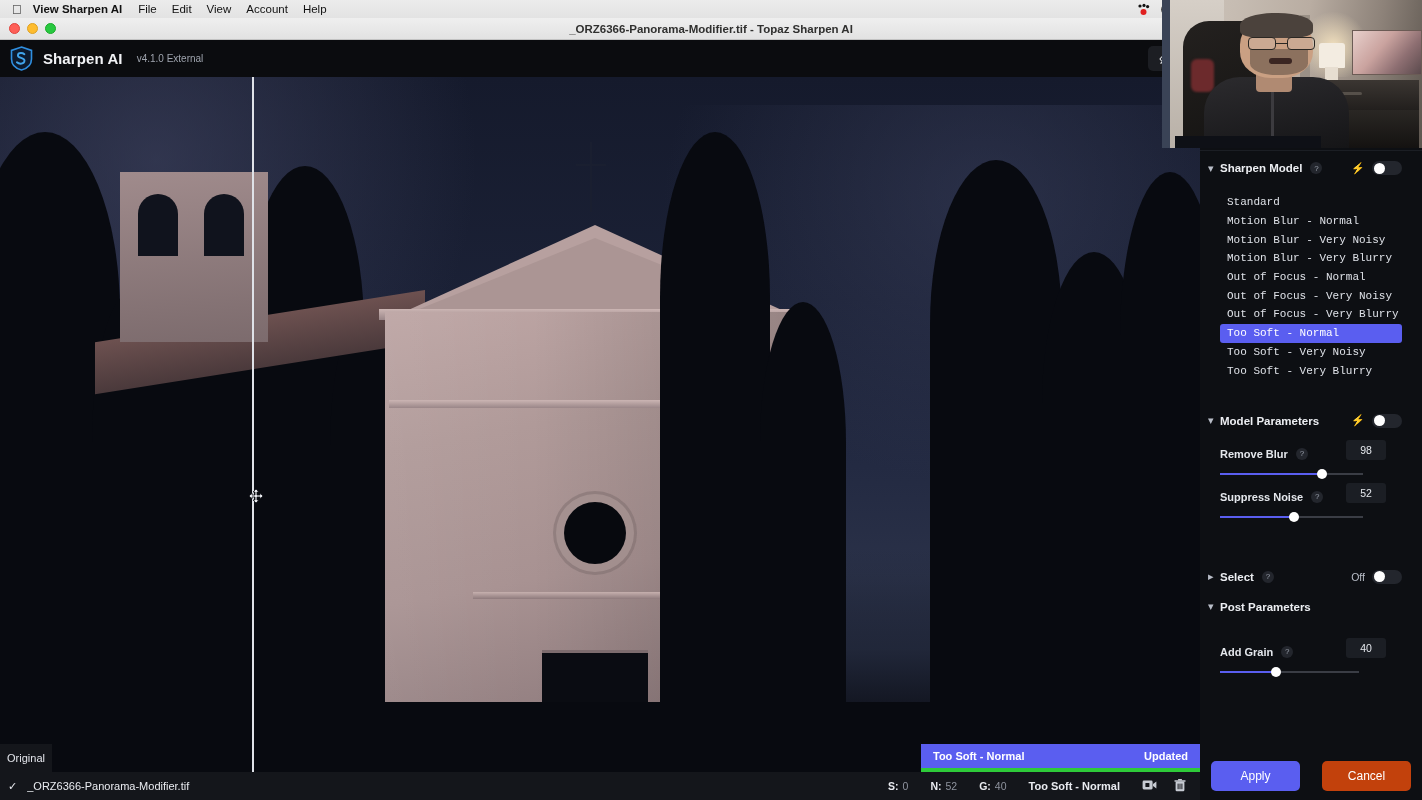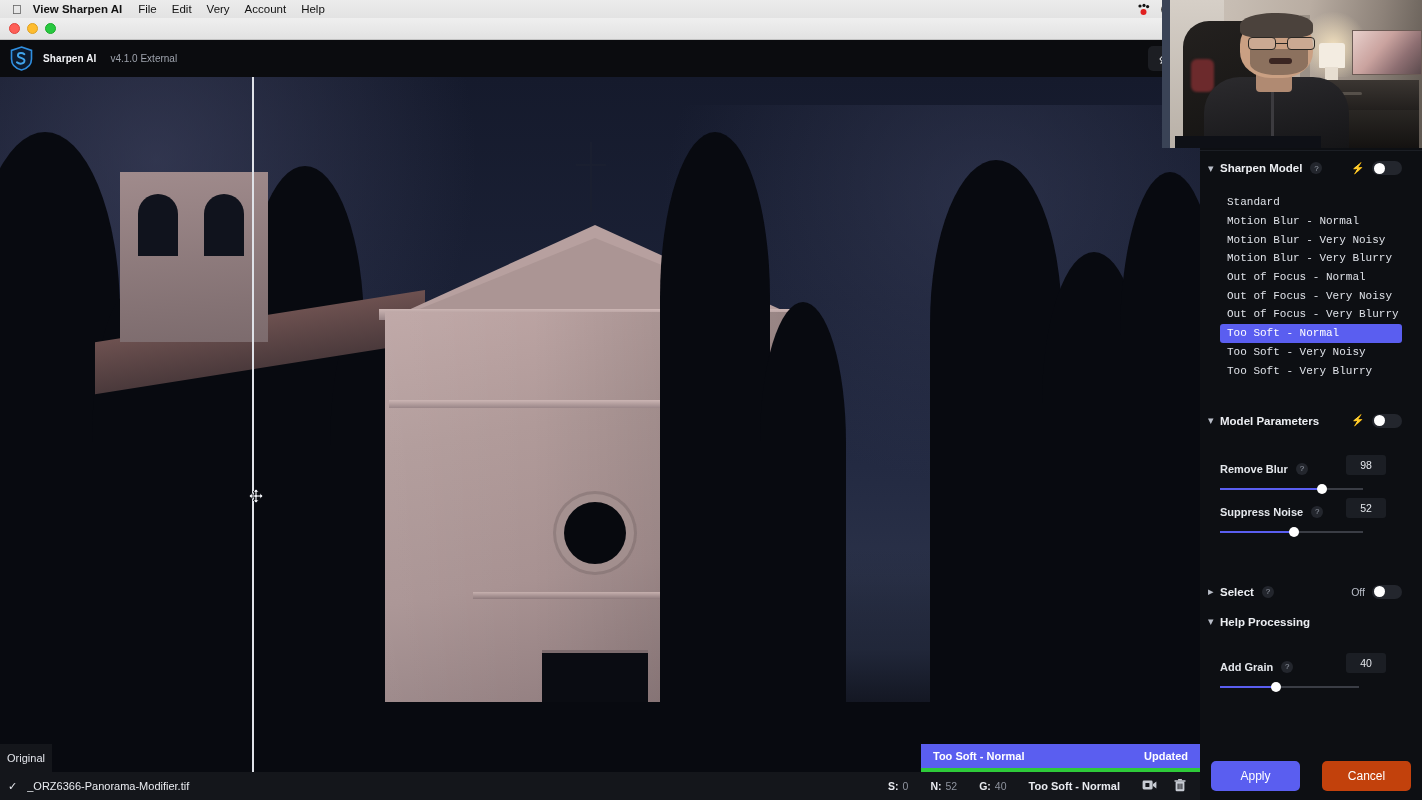--- a/index.html
+++ b/index.html
@@ -35,21 +35,21 @@
   .tl-grn{background:#28c840;border:0.5px solid #1aab29;}
   .wtitle { position:absolute; left:0; right:0; text-align:center; font-size:11.5px;
     font-weight:bold; color:#30302f; }
 
   
   .apptoolbar { position:absolute; left:0; top:40px; width:1422px; height:37px;
     background:#0b0c0f; display:flex; align-items:center; }
   .brand { display:flex; align-items:center; gap:9px; padding-left:9px; }
   .logo { width:25px; height:25px; position:relative; }
   .logo svg { display:block; }
-  .brandtxt { font-size:10px; font-weight:bold; color:#f2f3f6; letter-spacing:.1px;}
+  .brandtxt { font-size:15px; font-weight:bold; color:#f2f3f6; letter-spacing:.1px;}
   .brandver { font-size:10px; color:#9ea3ad; margin-left:5px; font-weight:normal; }
   .tbspacer { flex:1; }
   .tbright { display:flex; align-items:center; gap:9px; padding-right:8px; }
   .origbtn { display:flex; align-items:center; gap:7px; background:#1c1e23;
     border-radius:5px; height:25px; padding:0 11px; font-size:11px; color:#e7e9ee; }
   .eyeoff { width:15px; height:12px; }
   .viewgrp { display:flex; align-items:center; gap:4px; background:#16181c;
     border-radius:5px; padding:3px; }
   .vbtn { width:20px; height:19px; border-radius:4px; display:flex; align-items:center;
     justify-content:center; background:transparent; }
@@ -238,21 +238,21 @@
 </head>
 <body>
 
 <div id="app">
 
   <div class="macbar">
     <span class="apple"></span>
     <span class="appname">View Sharpen AI</span>
     <span class="mi">File</span>
     <span class="mi">Edit</span>
-    <span class="mi">Very</span>
+    <span class="mi">View</span>
     <span class="mi">Account</span>
     <span class="mi">Help</span>
     <span class="spacer"></span>
     <span class="tray">
       <span class="ti">
         <svg width="13" height="12" viewBox="0 0 13 12">
             <circle cx="6.5" cy="9" r="3" fill="#e02020"></circle>
             <circle cx="3" cy="3" r="1.6" fill="#111"></circle>
             <circle cx="7" cy="2.4" r="1.6" fill="#111"></circle>
             <circle cx="10.6" cy="3.6" r="1.6" fill="#111"></circle>
@@ -332,20 +332,21 @@
         </span>
     </span>
   </div>
 
   <div class="titlebar">
     <span class="traffic">
       <span class="tl-red"></span>
       <span class="tl-yel"></span>
       <span class="tl-grn"></span>
     </span>
+    <span class="wtitle">_ORZ6366-Panorama-Modifier.tif - Topaz Sharpen AI</span>
   </div>
 
   <div class="apptoolbar">
     <div class="brand">
       <span class="logo">
         <svg width="25" height="25" viewBox="0 0 25 25">
           <path d="M12.5 1 L22.5 4.4 V13 c0 6-4.6 9.6-10 11C7.1 22.6 2.5 19 2.5 13V4.4z" fill="#0d1b2e" stroke="#2f8fe0" stroke-width="1.6"></path>
           <path d="M15.4 8.2c-1-.9-2.2-1.2-3.4-1.2-1.8 0-3.1 1-3.1 2.4 0 3 6.6 1.8 6.6 5.2 0 1.8-1.6 3.1-3.9 3.1-1.4 0-2.7-.5-3.7-1.4" fill="none" stroke="#41a5ec" stroke-width="1.9" stroke-linecap="round"></path>
         </svg>
       </span>
@@ -541,21 +542,21 @@
       <div class="sechead">
         <span class="caret">▾</span>
         <span class="sectitle">Model Parameters</span>
         <span class="gap"></span>
         <span class="bolt">⚡</span>
         <span class="toggle">
             <i></i>
           </span>
       </div>
 
-      <div class="paramrow" style="position:relative;margin-top:15px;">
+      <div class="paramrow" style="position:relative;">
         <div class="prlabelline">
           <span class="prlabel">Remove Blur</span>
           <span class="qmark">?</span>
         </div>
         <div class="prval" style="top:2px;">98</div>
         <div class="slider">
           <div class="strack"></div>
           <div class="sfill" style="width:71%;"></div>
           <div class="sknob" style="left:71%;"></div>
         </div>
@@ -584,21 +585,21 @@
         <span class="offlbl">Off</span>
         <span class="toggle">
             <i></i>
           </span>
       </div>
     </div>
 
     <div class="section" style="margin-top:-4px; position:relative;">
       <div class="sechead">
         <span class="caret">▾</span>
-        <span class="sectitle">Help Processing</span>
+        <span class="sectitle">Post Parameters</span>
       </div>
       <div class="paramrow" style="position:relative; padding-top:22px;">
         <div class="prlabelline">
           <span class="prlabel">Add Grain</span>
           <span class="qmark">?</span>
         </div>
         <div class="prval" style="top:14px;">40</div>
         <div class="slider" style="width:139px;">
           <div class="strack"></div>
           <div class="sfill" style="width:40%;"></div>

